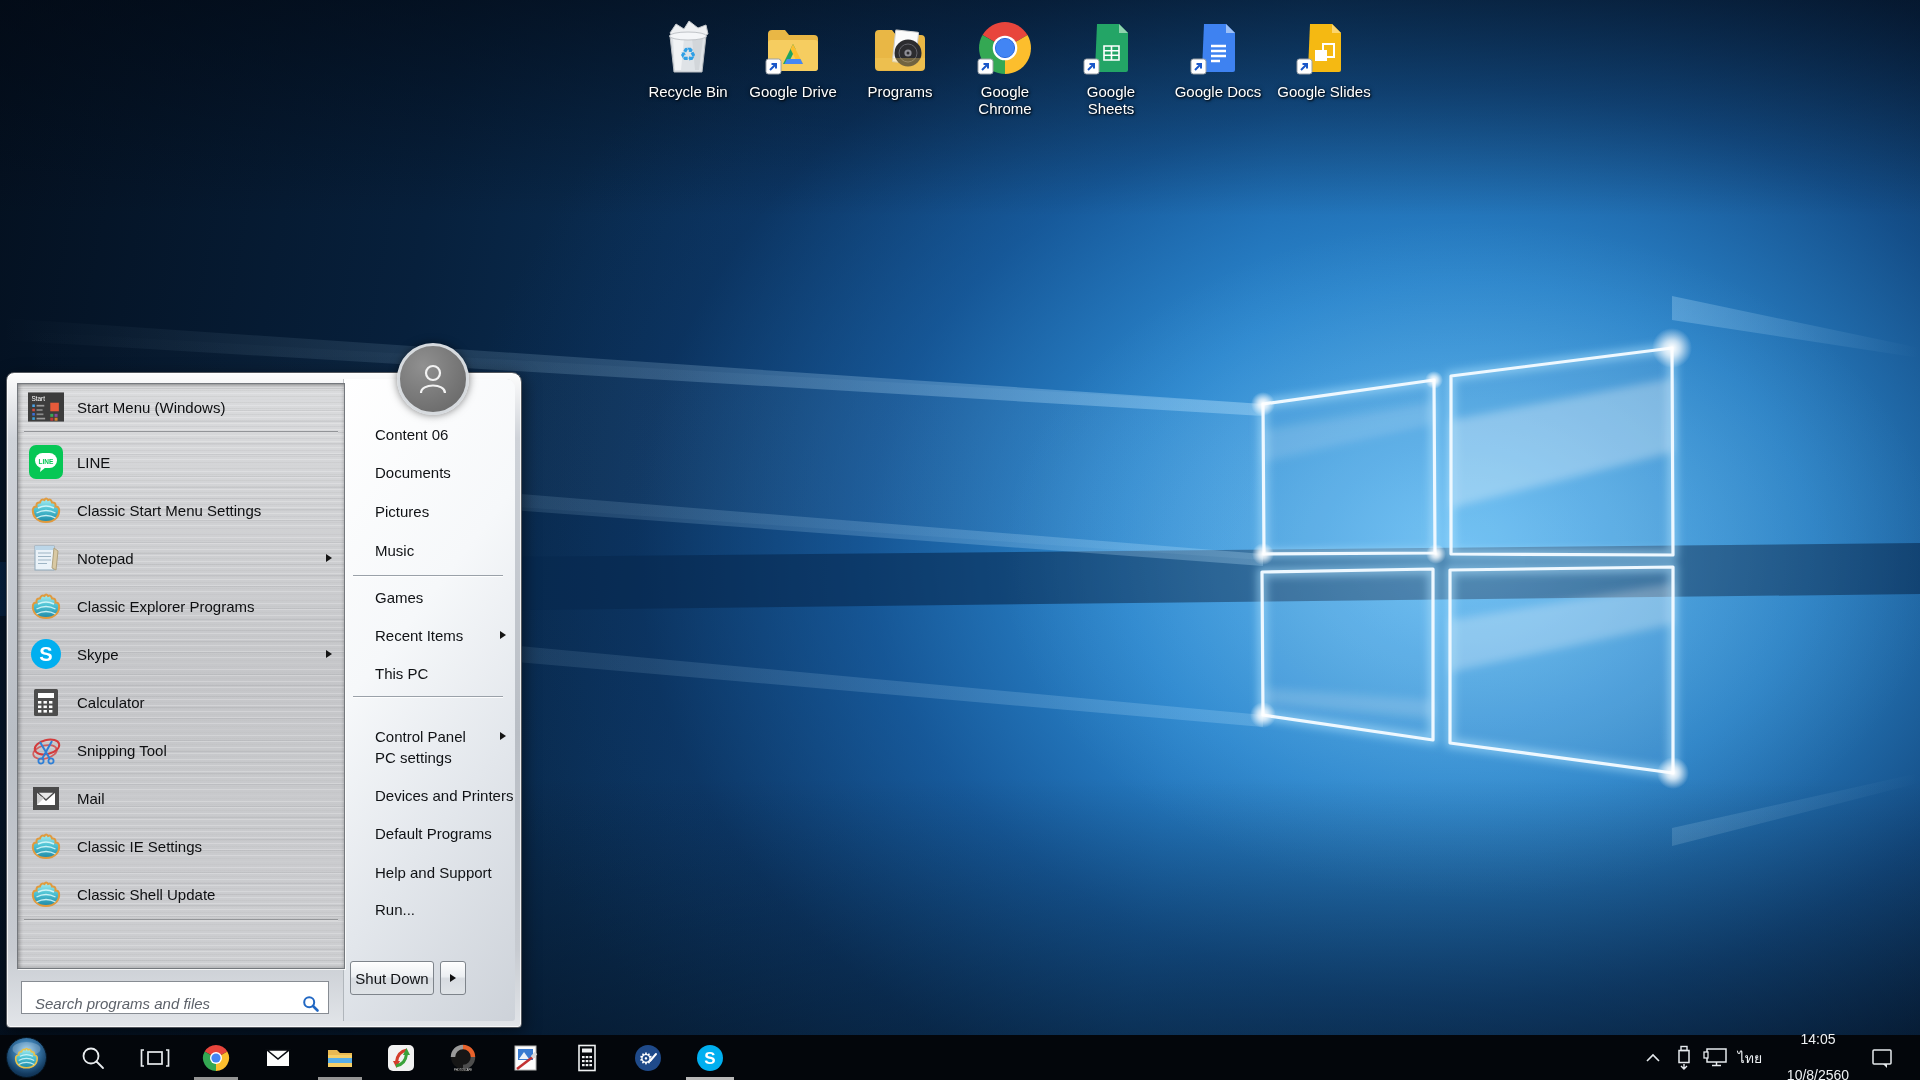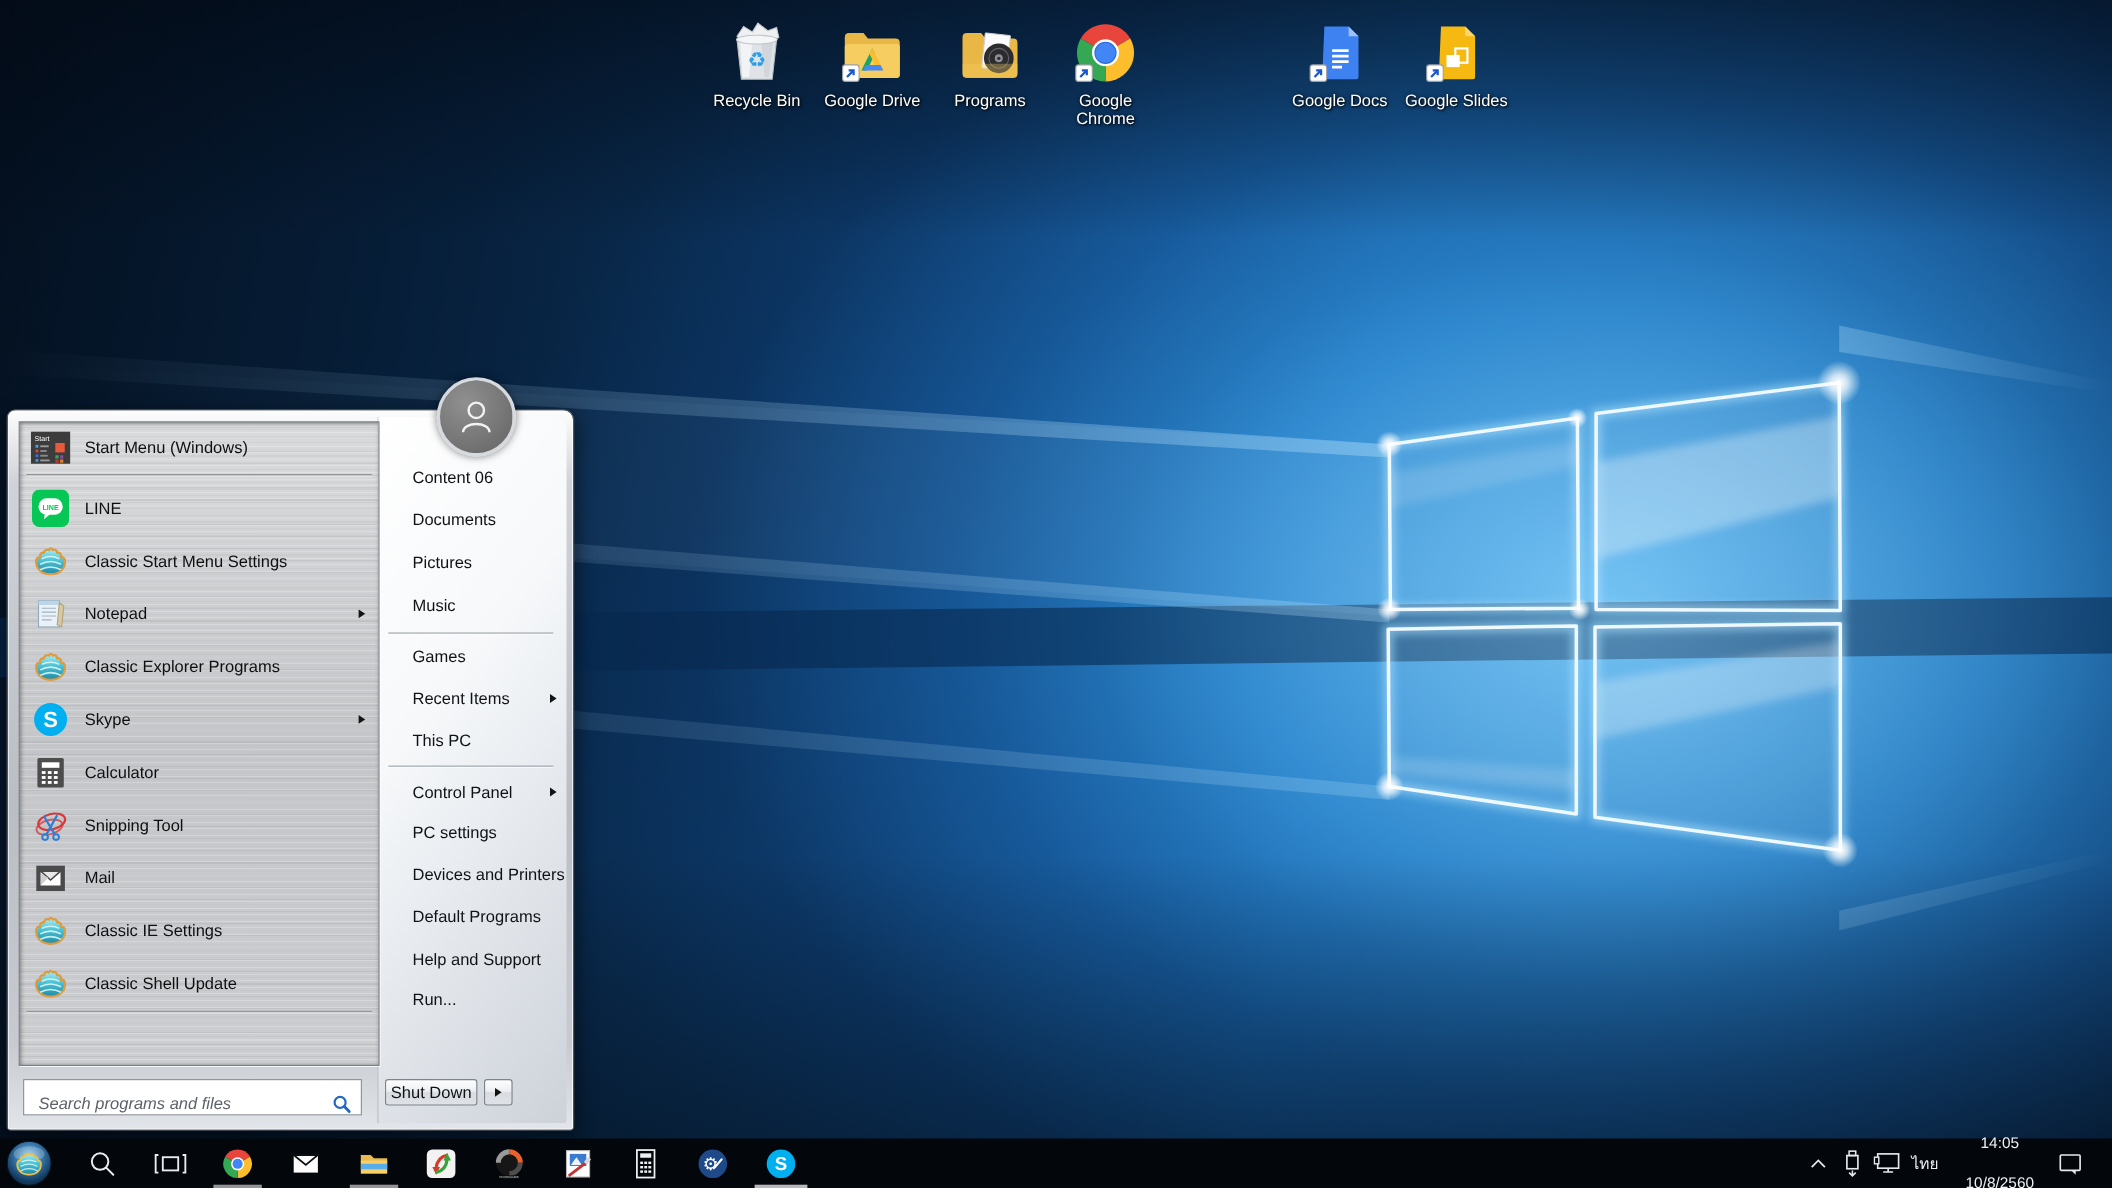--- a/index.html
+++ b/index.html
@@ -54,21 +54,21 @@
     background:linear-gradient(180deg,#f0f2c2 0%,#e7eaa6 55%,#dde293 100%);
     border:1px solid #96996e;box-shadow:inset 0 0 0 1px #f7f8dd,0 0 0 1px #62656a;}
   .ap-arrow{width:0;height:0;border-left:8px solid #111;border-top:5px solid transparent;
     border-bottom:5px solid transparent;margin-left:15px;}
   .ap-label{margin-left:25px;font-size:15px;color:#101113;}
   .search-box{position:absolute;left:14px;top:608px;width:308px;height:33px;background:#fff;
     border:1px solid #878c93;display:flex;align-items:flex-end;padding:0 8px 0 11px;box-sizing:border-box;}
   .search-box input{flex:1;border:none;outline:none;background:transparent;
     font-family:"Liberation Sans",sans-serif;font-size:15px;font-style:italic;color:#4c5157;}
   .search-box input::placeholder{color:#5d626a;font-style:italic;opacity:1;}
-  .sdbtn{position:absolute;top:608px;height:24px;box-sizing:border-box;
+  .sdbtn{position:absolute;top:588px;height:34px;box-sizing:border-box;
     background:linear-gradient(180deg,#fefefe 0%,#eceff2 45%,#d8dce1 52%,#dfe3e7 100%);
     border:1px solid #7e848b;border-radius:3px;font-size:15px;color:#101215;
     display:flex;align-items:center;justify-content:center;
     box-shadow:inset 0 1px 0 rgba(255,255,255,.8);}
   .sd-main{left:343px;width:84px;}
   .sd-arrow{left:433px;width:26px;}
   .sd-tri{width:0;height:0;border-left:6px solid #111;border-top:4px solid transparent;border-bottom:4px solid transparent;}
   .avatar{position:absolute;left:390px;top:-30px;width:66px;height:66px;border-radius:50%;
     background:radial-gradient(circle at 35% 30%,#909090,#6e6e6e 75%);
     border:3px solid #d6dade;box-shadow:0 0 8px rgba(0,0,0,.5);z-index:25;
@@ -222,20 +222,34 @@
         <circle cx="32" cy="32" r="9.6" fill="#4285f4" stroke="#2a6adf"></circle>
         <g>
           <rect x="5" y="43" width="15" height="15" rx="2.5" fill="#fff" stroke="#9aa0a6"></rect>
           <path d="M9,54 L15,48 M10.5,48 H15 V52.5" stroke="#1a57c9" stroke-width="2" fill="none"></path>
         </g>
       </svg>
     </div>
     <div class="dicon-label wrap2">Google Chrome</div>
   </div>
 
+  <div class="dicon" style="left:1063px">
+    <div class="dicon-art">
+      <svg width="64" height="64" viewBox="0 0 64 64">
+        <path d="M18,8 h22 l9,9 v37 q0,2 -2,2 h-29 q-2,0 -2,-2 z" fill="#23a566"></path>
+        <polygon points="40,8 49,17 40,17" fill="#8fd4ae"></polygon>
+        <path d="M25,30 h15 v14 h-15 z M25,34.7 h15 M25,39.3 h15 M32.5,30 v14" stroke="#fff" stroke-width="1.6" fill="none"></path>
+        <g>
+          <rect x="5" y="43" width="15" height="15" rx="2.5" fill="#fff" stroke="#9aa0a6"></rect>
+          <path d="M9,54 L15,48 M10.5,48 H15 V52.5" stroke="#1a57c9" stroke-width="2" fill="none"></path>
+        </g>
+      </svg>
+    </div>
+    <div class="dicon-label">Google Sheets</div>
+  </div>
 
   <div class="dicon" style="left:1170px">
     <div class="dicon-art">
       <svg width="64" height="64" viewBox="0 0 64 64">
         <path d="M18,8 h22 l9,9 v37 q0,2 -2,2 h-29 q-2,0 -2,-2 z" fill="#3e82f1"></path>
         <polygon points="40,8 49,17 40,17" fill="#9ec1f7"></polygon>
         <path d="M25,30 h15 M25,35 h15 M25,40 h15 M25,45 h9" stroke="#fff" stroke-width="2.4" fill="none"></path>
         <g>
           <rect x="5" y="43" width="15" height="15" rx="2.5" fill="#fff" stroke="#9aa0a6"></rect>
           <path d="M9,54 L15,48 M10.5,48 H15 V52.5" stroke="#1a57c9" stroke-width="2" fill="none"></path>
@@ -281,21 +295,21 @@
           <span>Games</span>
         </div>
       <div class="rrow" style="top:237px">
           <span>Recent Items</span>
           <span class="subarrow"></span>
         </div>
       <div class="rrow" style="top:275px">
           <span>This PC</span>
         </div>
       <div class="rsep" style="top:317px"></div>
-      <div class="rrow" style="top:322px">
+      <div class="rrow" style="top:338px">
           <span>Control Panel</span>
           <span class="subarrow"></span>
         </div>
       <div class="rrow" style="top:359px">
           <span>PC settings</span>
         </div>
       <div class="rrow" style="top:397px">
           <span>Devices and Printers</span>
         </div>
       <div class="rrow" style="top:435px">

